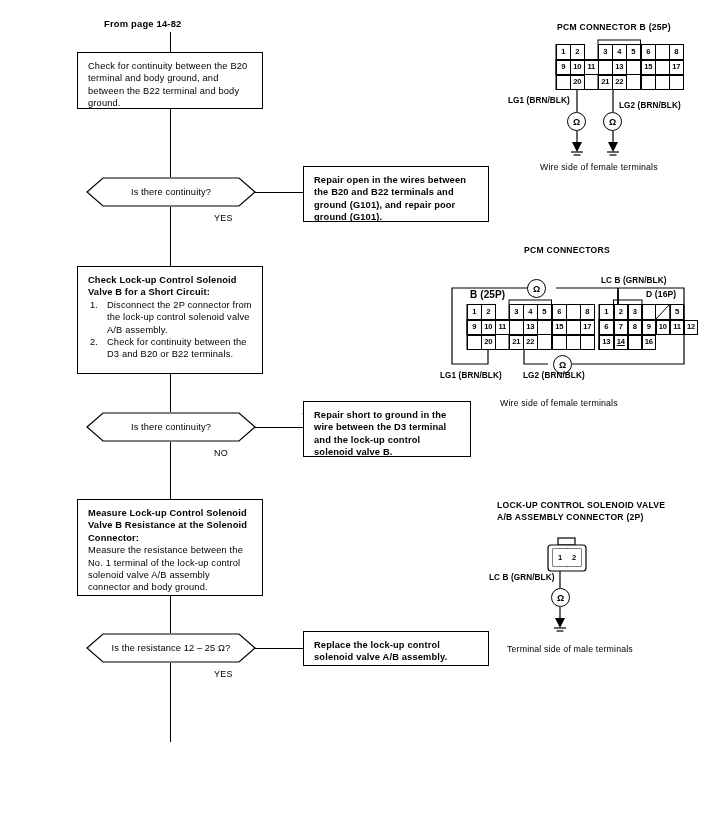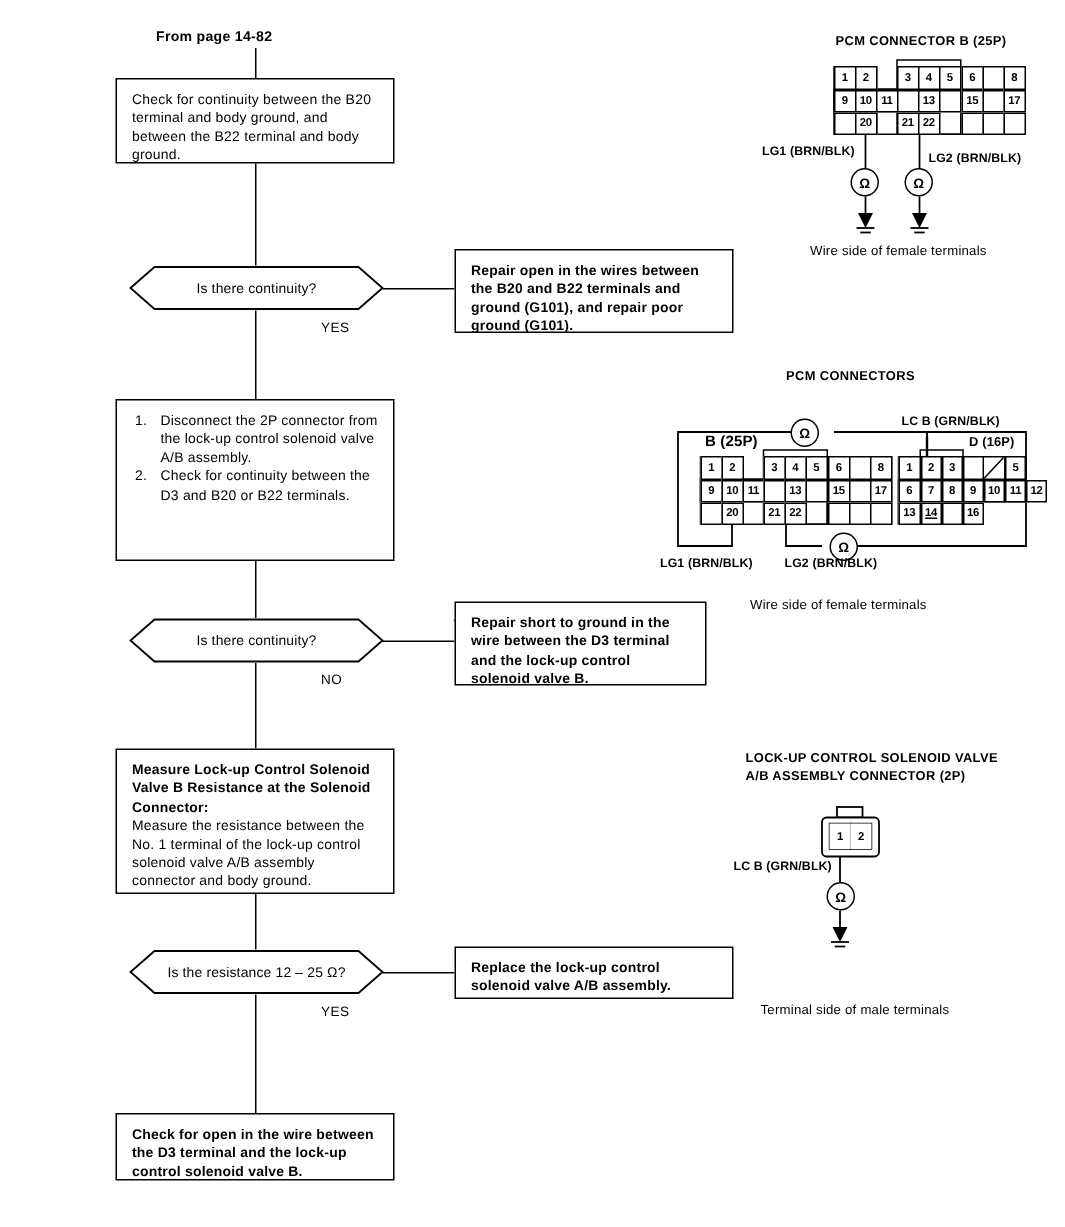--- a/index.html
+++ b/index.html
@@ -163,20 +163,21 @@
   <div class="branch-label" style="left:272px; top:176px;">NO</div>
   <div class="branch-label" style="left:182px; top:213px;">YES</div>
 
   <div class="proc-box bold" style="left:303px; top:166px; width:186px; height:56px;">
     <span>Repair open in the wires between the B20 and B22 terminals and ground (G101), and repair poor ground (G101).</span>
   </div>
 
   <div class="vline" style="left:170px; top:207px; height:59px;"></div>
 
   <div class="proc-box" style="left:77px; top:266px; width:186px; height:108px;">
+    <span class="hd">Check Lock-up Control Solenoid Valve B for a Short Circuit:</span>
     <ul class="steplist">
       <li>
         <span class="num">1.</span>
         <span>Disconnect the 2P connector from the lock-up control solenoid valve A/B assembly.</span>
       </li>
       <li>
         <span class="num">2.</span>
         <span>Check for continuity between the D3 and B20 or B22 terminals.</span>
       </li>
     </ul>
@@ -218,23 +219,20 @@
   <div class="thin-h" style="left:255px; top:648px; width:48px;"></div>
   <div class="branch-label" style="left:272px; top:632px;">NO</div>
   <div class="branch-label" style="left:182px; top:669px;">YES</div>
 
   <div class="proc-box bold" style="left:303px; top:631px; width:186px; height:35px;">
     <span>Replace the lock-up control solenoid valve A/B assembly.</span>
   </div>
 
   <div class="vline" style="left:170px; top:663px; height:79px;"></div>
 
-  <div class="proc-box bold" style="left:77px; top:742px; width:186px; height:45px;">
-    <span>Check for open in the wire between the D3 terminal and the lock-up control solenoid valve B.</span>
-  </div>
 
   <div class="cap-title" style="left:557px; top:22px;">PCM CONNECTOR B (25P)</div>
 
   <svg class="ov" width="710" height="818">
 
     <g stroke="#000" stroke-width="1" fill="none">
       <rect x="556" y="44.5" width="28.5" height="45"></rect>
       <rect x="556" y="59.5" width="42.5" height="15"></rect>
       <rect x="598" y="40" width="42.5" height="49.5"></rect>
       <rect x="584.5" y="59.5" width="56" height="30"></rect>
@@ -443,15 +441,15 @@
     </g>
   </svg>
 
   <div class="cell" style="left:553px; top:549px; width:14px; height:17px; border:none;">1</div>
   <div class="cell" style="left:567px; top:549px; width:14px; height:17px; border:none;">2</div>
 
   <div class="cap-bold" style="left:489px; top:573px;">LC B (GRN/BLK)</div>
 
   <div class="ohm" style="left:551px; top:588px; width:19px; height:19px;">Ω</div>
 
-  <div class="cap-plain" style="left:507px; top:668px;">Terminal side of male terminals</div>
+  <div class="cap-plain" style="left:507px; top:644px;">Terminal side of male terminals</div>
 
 </div>
 
 </body></html>

